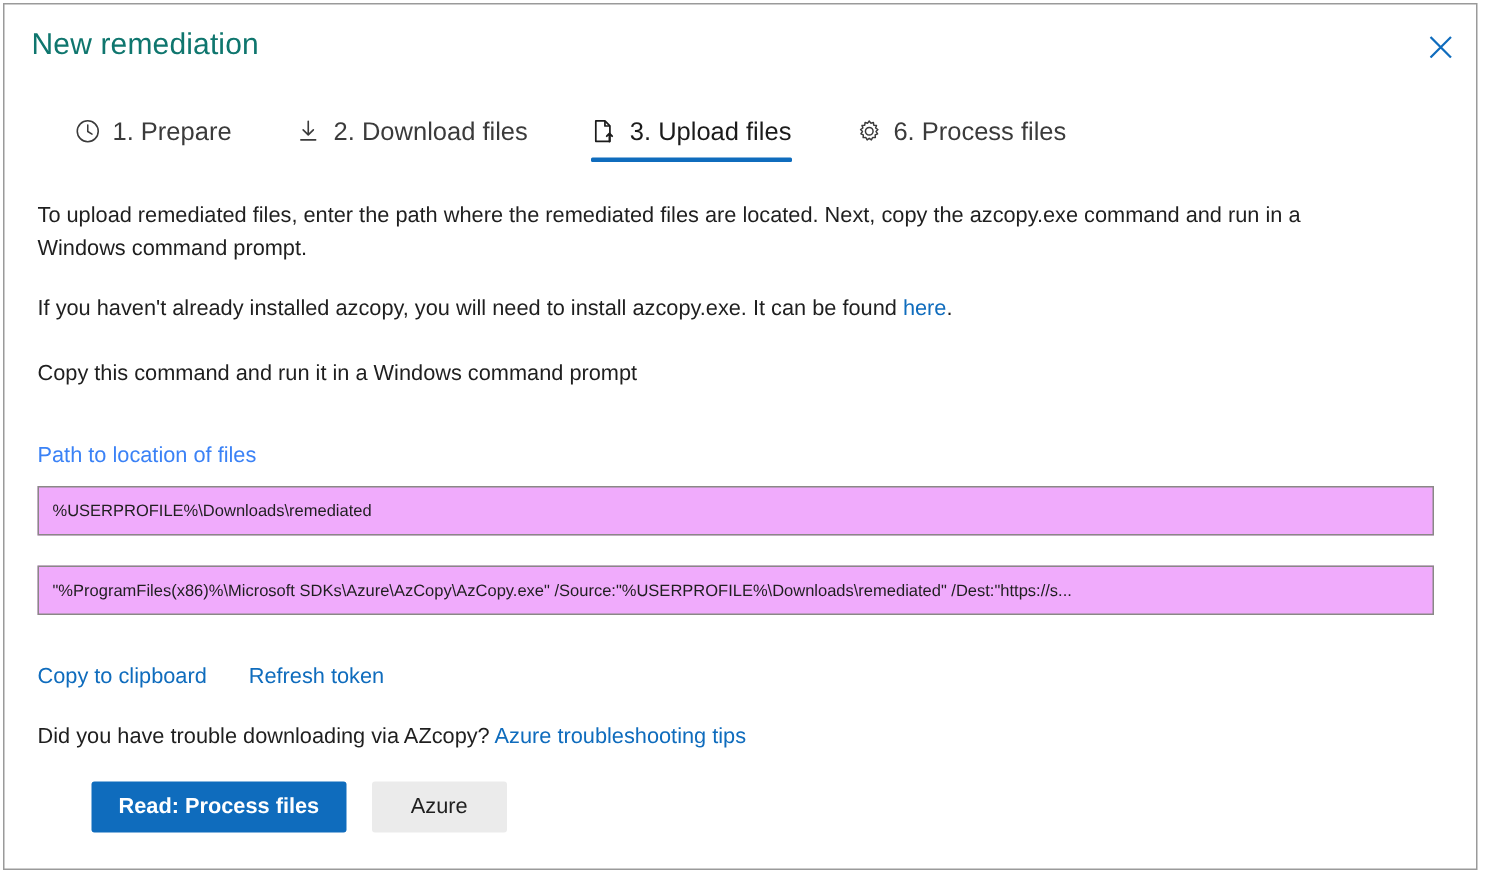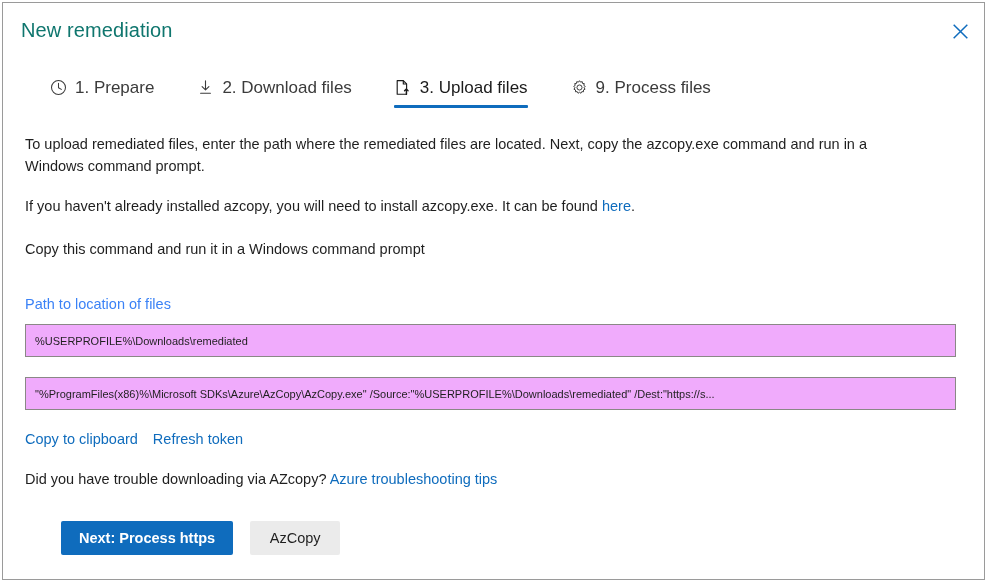--- a/index.html
+++ b/index.html
@@ -150,24 +150,24 @@
     color: #1f1f1f;
     font-family: "Liberation Sans", sans-serif;
     font-size: 11px;
     padding: 0 9px;
     outline: none;
     border-radius: 0;
   }
   .textbox.cmd { margin-top: 20px; }
 
   .link-row {
-    margin-top: 21px;
-    display: flex;
-    align-items: center;
-    gap: 15px;
+    margin-top: 33px;
+    display: flex;
+    align-items: center;
+    gap: 28px;
     font-size: 14.5px;
   }
 
   .trouble-row {
     margin-top: 22px;
     font-size: 14.5px;
     color: #1f1f1f;
     line-height: 20px;
   }
 
@@ -251,21 +251,21 @@
 
     <button class="tab">
       <span class="tab-icon">
         <svg width="17" height="17" viewBox="0 0 18 18" aria-hidden="true">
           <g fill="none" stroke="#3b3b3b" stroke-width="1.05" stroke-linejoin="round">
             <circle cx="9" cy="9" r="2.7"></circle>
             <path d="M9 1.8 L10.1 3.3 L11.9 2.8 L12.2 4.7 L14.1 4.9 L13.5 6.7 L15.1 7.8 L13.8 9.2 L14.9 10.8 L13.2 11.6 L13.3 13.5 L11.4 13.4 L10.5 15.1 L9 14 L7.5 15.1 L6.6 13.4 L4.7 13.5 L4.8 11.6 L3.1 10.8 L4.2 9.2 L2.9 7.8 L4.5 6.7 L3.9 4.9 L5.8 4.7 L6.1 2.8 L7.9 3.3 Z"></path>
           </g>
         </svg>
       </span>
-      <span class="tab-label">9. Process files</span>
+      <span class="tab-label">6. Process files</span>
     </button>
   </div>
 
   <div class="content">
 
     <p class="para para-1">To upload remediated files, enter the path where the remediated files are located. Next, copy the azcopy.exe command and run in a Windows command prompt.</p>
 
     <p class="para para-2"><span>If you haven't already installed azcopy, you will need to install azcopy.exe. It can be found </span><a class="link">here</a><span>.</span></p>
 
     <p class="para para-3">Copy this command and run it in a Windows command prompt</p>
@@ -278,17 +278,17 @@
 
     <div class="link-row">
       <a class="link">Copy to clipboard</a>
       <a class="link">Refresh token</a>
     </div>
 
     <div class="trouble-row"><span>Did you have trouble downloading via AZcopy? </span><a class="link">Azure troubleshooting tips</a></div>
   </div>
 
   <div class="btn-row">
-    <button class="btn btn-primary">Next: Process https</button>
-    <button class="btn btn-secondary">AzCopy</button>
+    <button class="btn btn-primary">Read: Process files</button>
+    <button class="btn btn-secondary">Azure</button>
   </div>
 
 </div>
 
 </body></html>

